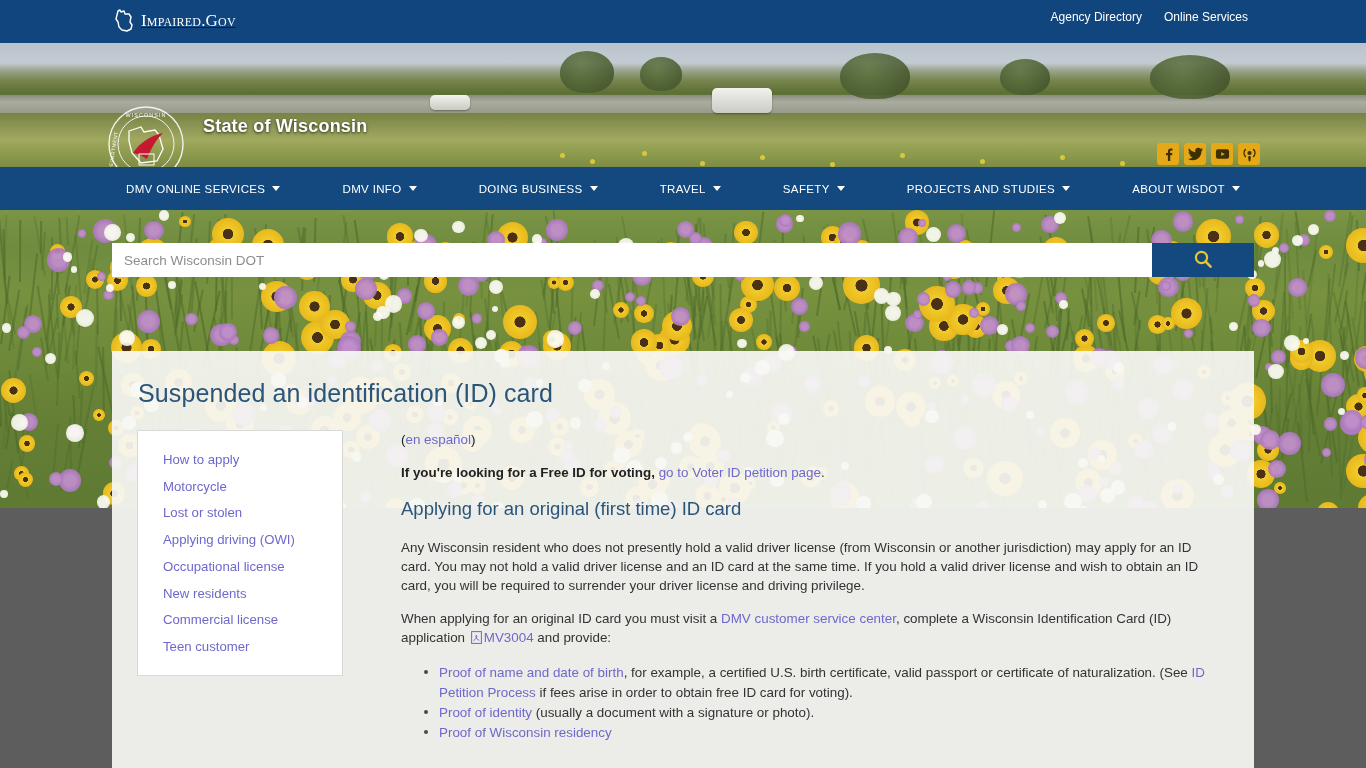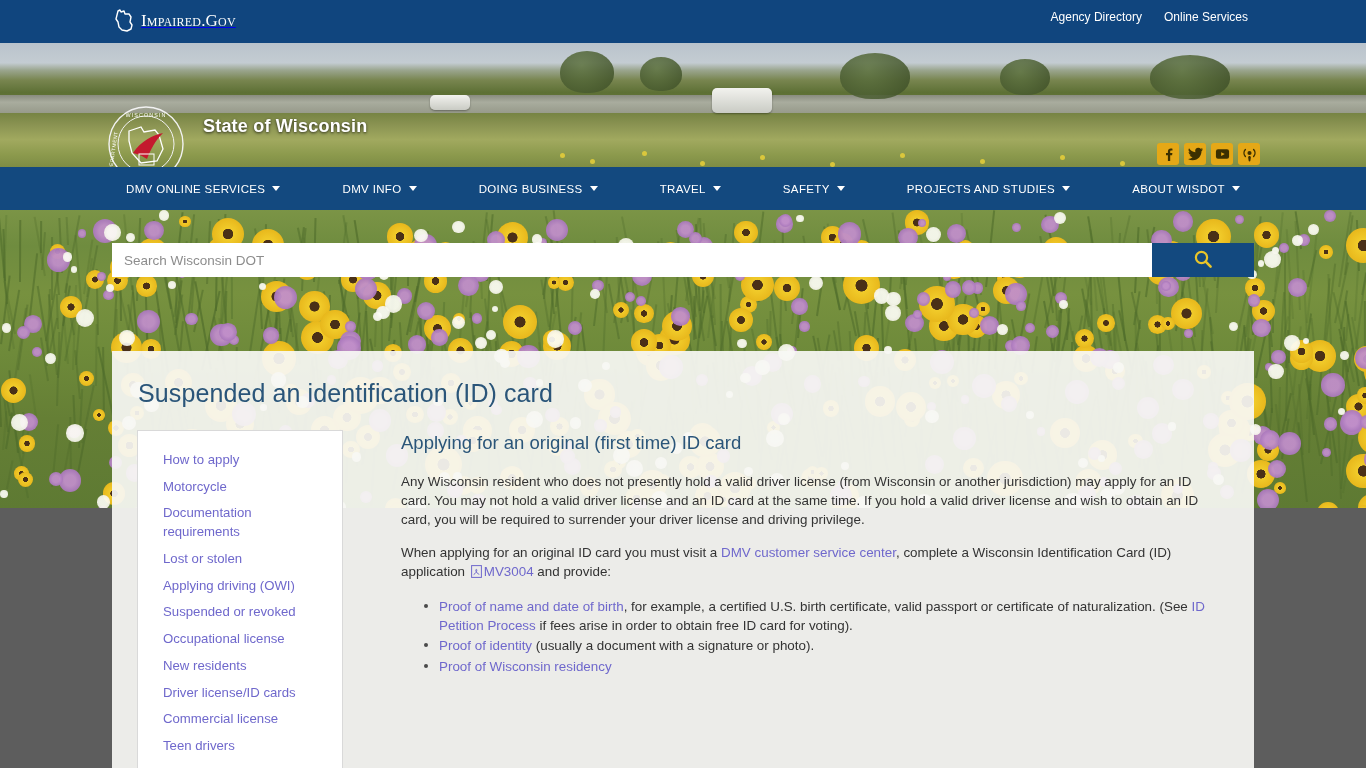--- a/index.html
+++ b/index.html
@@ -1673,34 +1673,33 @@
 </div>
 
 <main class="panel">
   <h1 class="page-title">Suspended an identification (ID) card</h1>
 
   <div class="panel-body">
 
     <aside class="sidenav">
       <a href="#">How to apply</a>
       <a href="#">Motorcycle</a>
-      <a href="#">Documentation requirements</a>
       <a href="#">Lost or stolen</a>
       <a href="#">Applying driving (OWI)</a>
-      <a href="#">Suspended or revoked</a>
       <a href="#">Occupational license</a>
       <a href="#">New residents</a>
-      <a href="#">Driver license/ID cards</a>
       <a href="#">Commercial license</a>
-      <a href="#">Teen drivers</a>
+      <a href="#">Teen customer</a>
     </aside>
 
     <section class="maincol">
 
-
+      <p class="es-line"><span>(</span><a href="#">en español</a><span>)</span></p>
+
+      <p class="free-id"><b>If you're looking for a Free ID for voting,</b> <a href="#">go to Voter ID petition page</a><span>.</span></p>
 
       <h2 class="h2">Applying for an original (first time) ID card</h2>
 
       <p>Any Wisconsin resident who does not presently hold a valid driver license (from Wisconsin or another jurisdiction) may apply for an ID card. You may not hold a valid driver license and an ID card at the same time. If you hold a valid driver license and wish to obtain an ID card, you will be required to surrender your driver license and driving privilege.</p>
 
       <p><span>When applying for an original ID card you must visit a </span><a href="#">DMV customer service center</a><span>, complete a Wisconsin Identification Card (ID) application </span><span class="pdf-ico"><svg width="11" height="13" viewBox="0 0 11 13" aria-hidden="true">
               <rect x=".6" y=".6" width="9.8" height="11.8" fill="none" stroke="#6f68cc" stroke-width="1"></rect>
               <path d="M3 9.4c1.6-1 2.6-2.6 2.8-4 .1-.7-.2-1.1-.6-1-.5.1-.5.9-.2 1.8.5 1.3 1.6 2.6 2.9 3" fill="none" stroke="#6f68cc" stroke-width="1" stroke-linecap="round"></path>
             </svg></span><a href="#">MV3004</a><span> and provide:</span></p>
 

